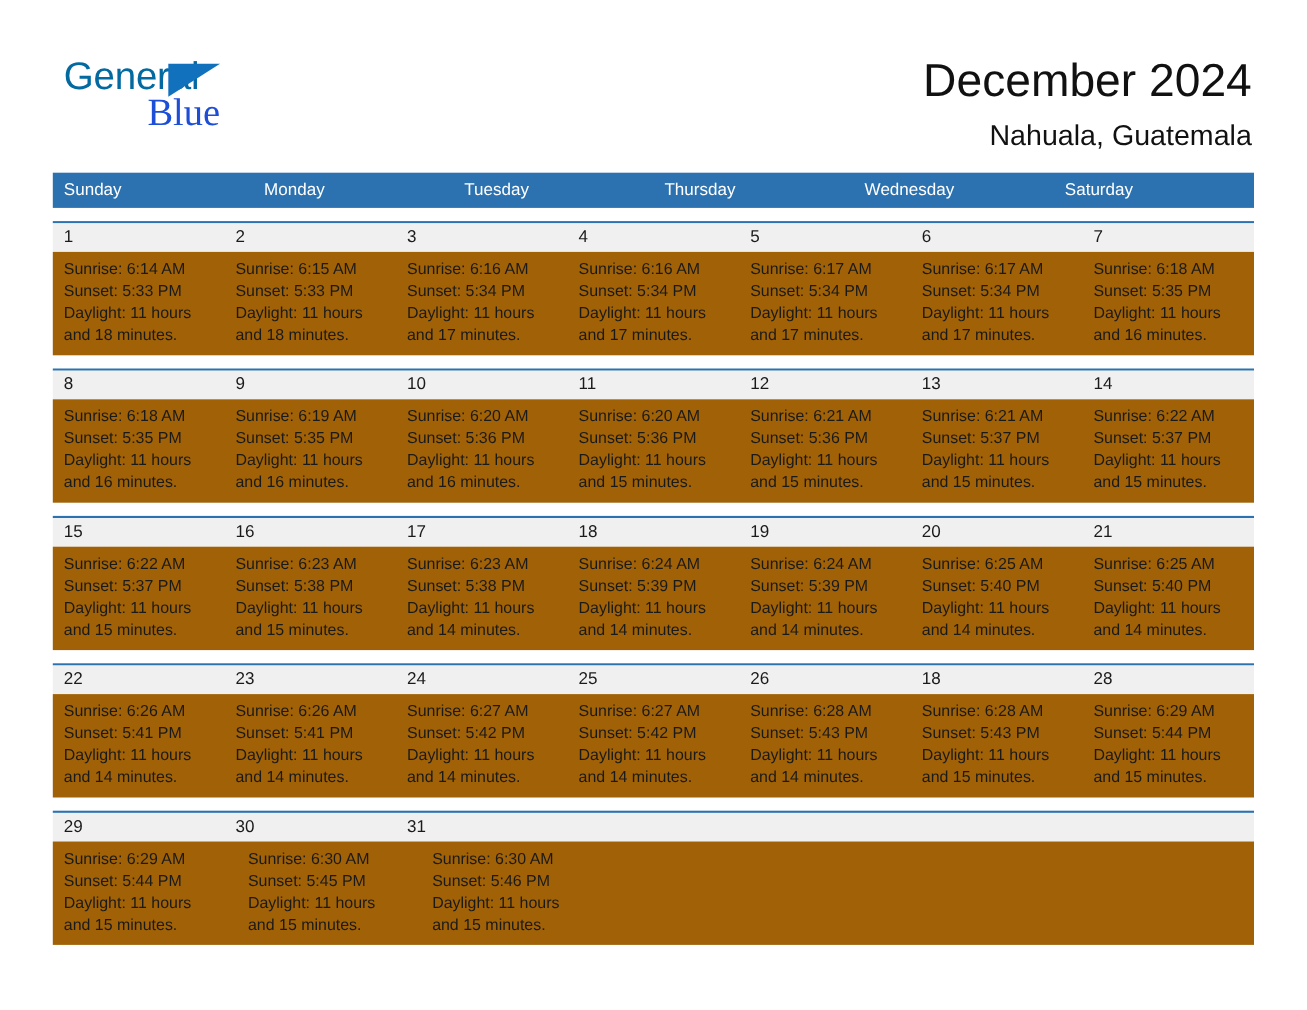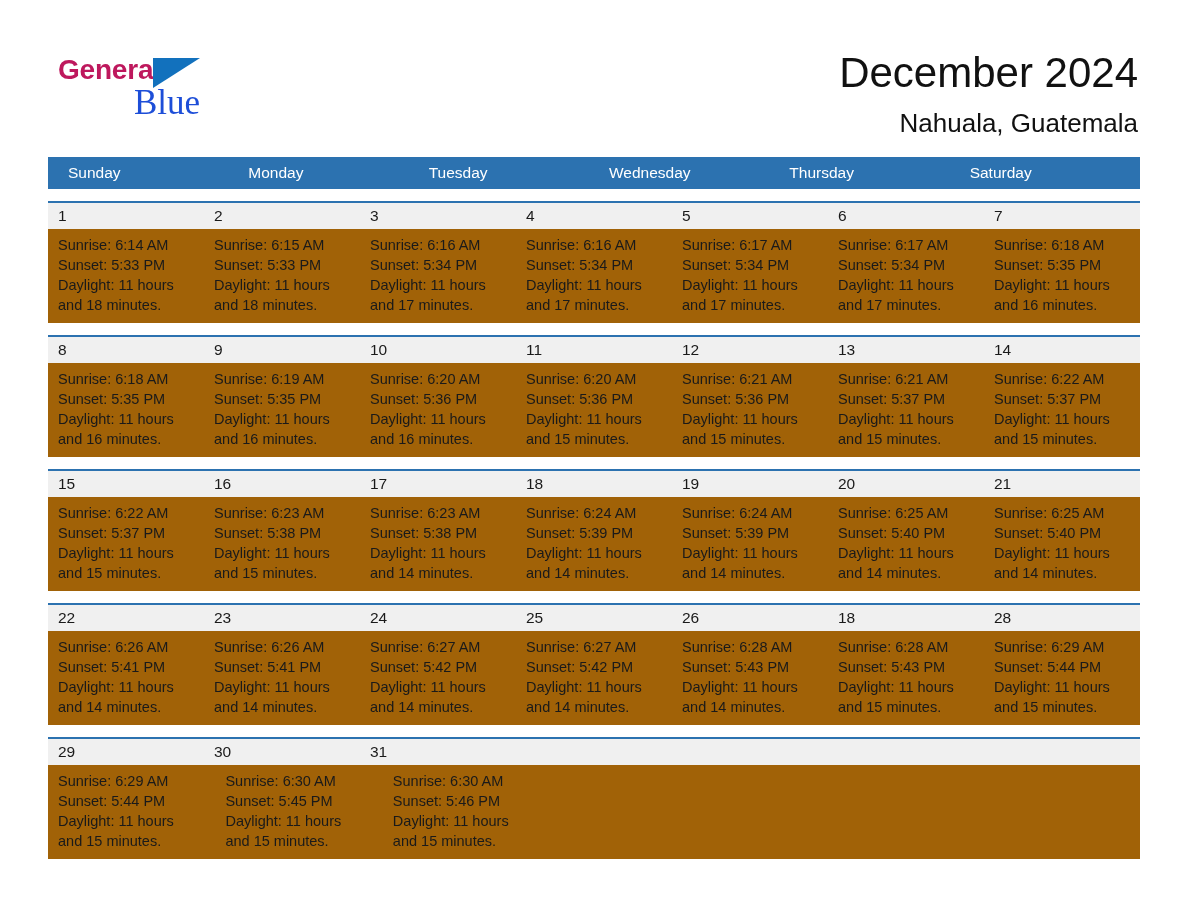--- a/index.html
+++ b/index.html
@@ -31,25 +31,25 @@
   }
 
   .logo {
     position: absolute;
     left: 58px;
     top: 52px;
     width: 210px;
     height: 72px;
   }
   .logo-line1 {
-    font-size: 28px;
+    font-size: 35px;
     line-height: 35px;
-    color: #be185d;
+    color: #0369a1;
     letter-spacing: -0.2px;
-    font-weight: 700;
+    font-weight: 400;
     white-space: nowrap;
   }
   .logo-triangle {
     position: absolute;
     left: 95px;
     top: 6px;
     width: 0;
     height: 0;
     border-left: 47px solid #1271bd;
     border-bottom: 30px solid transparent;
@@ -94,21 +94,20 @@
     position: absolute;
     left: 48px;
     top: 157px;
     width: 1092px;
   }
 
   .weekday-header {
     display: flex;
     background: #2c72b0;
     height: 32px;
-    padding-left: 10px;
   }
   .weekday-cell {
     flex: 1 1 0;
     color: #ffffff;
     font-size: 15.5px;
     line-height: 32px;
     padding-left: 10px;
     box-sizing: border-box;
     white-space: nowrap;
   }
@@ -175,22 +174,22 @@
     </div>
 
   </div>
 
   <div class="calendar">
 
     <div class="weekday-header">
       <div class="weekday-cell">Sunday</div>
       <div class="weekday-cell">Monday</div>
       <div class="weekday-cell">Tuesday</div>
+      <div class="weekday-cell">Thursday</div>
       <div class="weekday-cell">Wednesday</div>
-      <div class="weekday-cell">Thursday</div>
       <div class="weekday-cell">Saturday</div>
     </div>
 
     <div class="week-row">
       <div class="daynum-band">
         <div class="daynum-cell">1</div>
         <div class="daynum-cell">2</div>
         <div class="daynum-cell">3</div>
         <div class="daynum-cell">4</div>
         <div class="daynum-cell">5</div>

